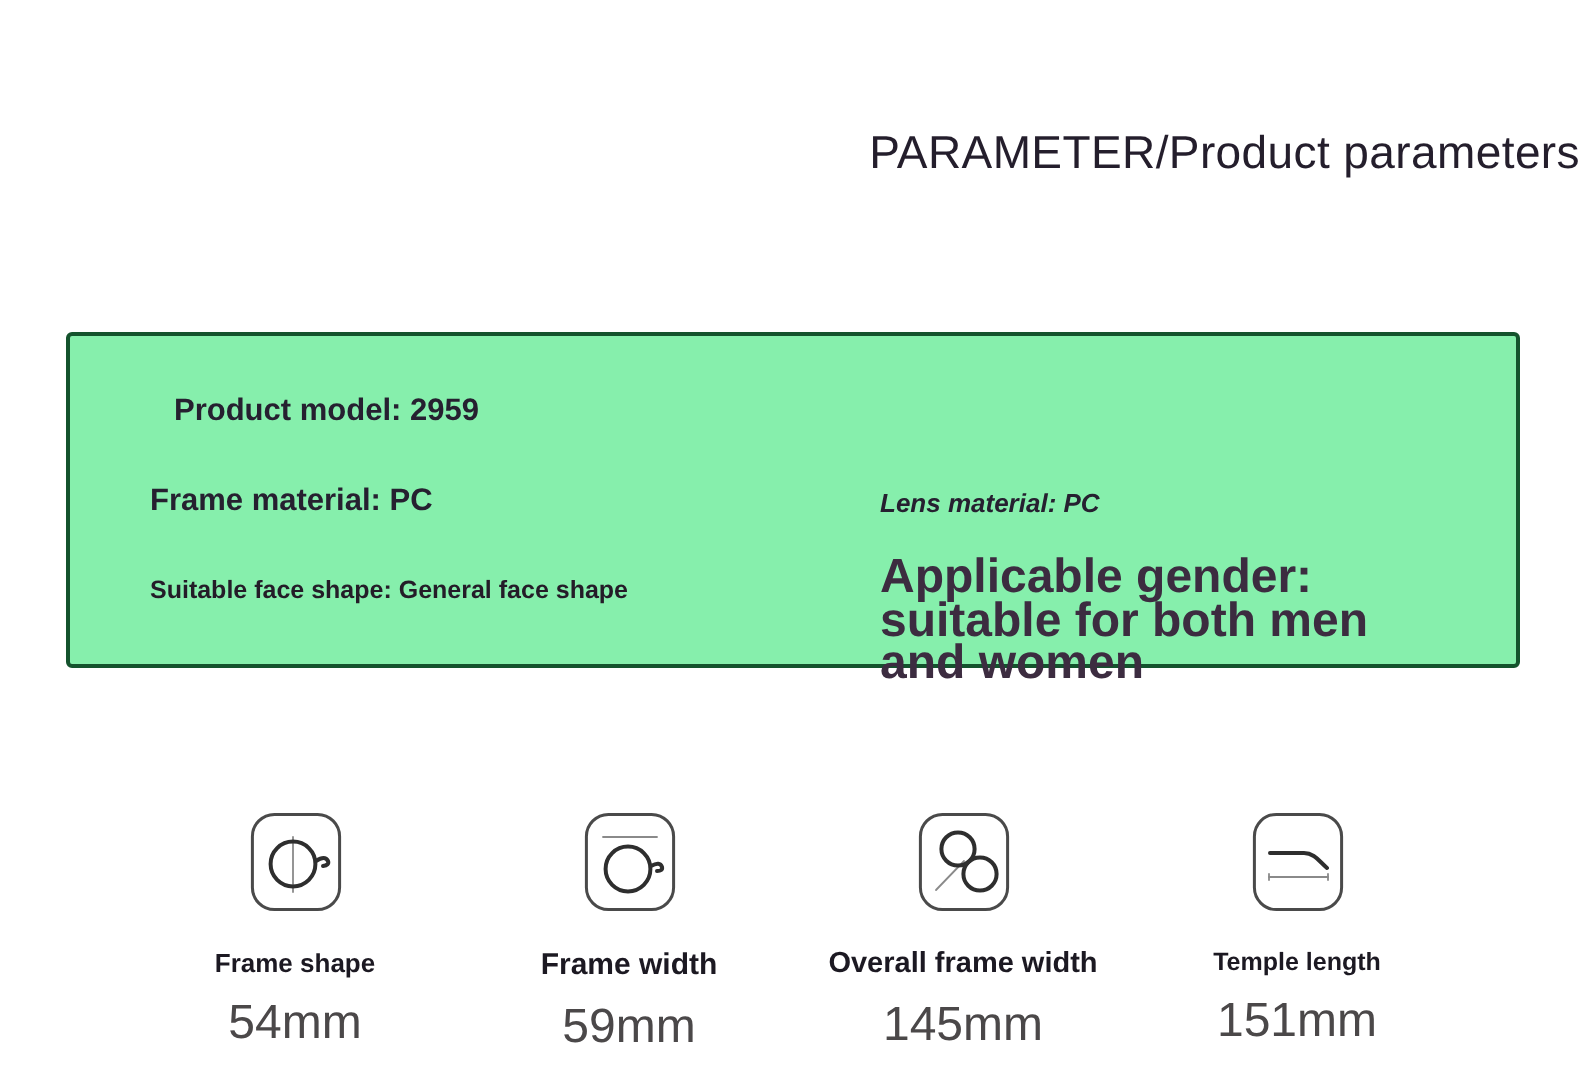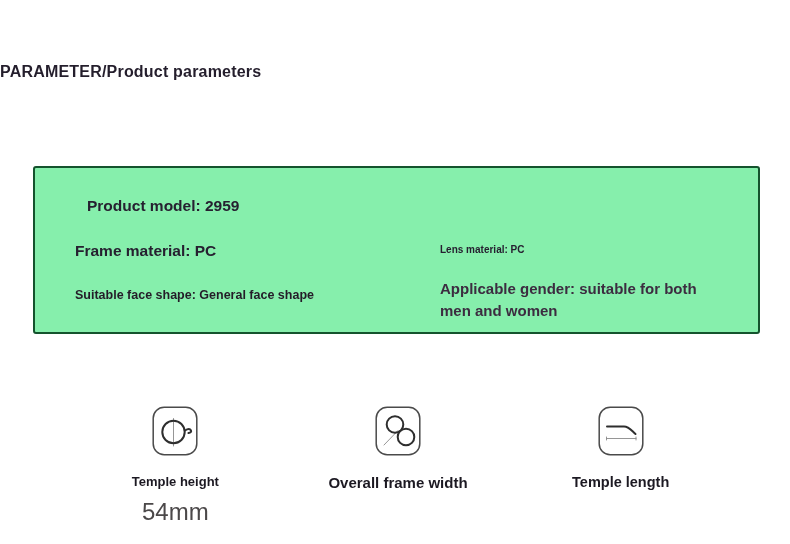--- a/index.html
+++ b/index.html
@@ -13,23 +13,23 @@
     width: 790px;
     height: 544px;
     background: #ffffff;
     overflow: hidden;
   }
   .page-title {
     position: absolute;
     top: 63px;
     left: 0;
     width: 100%;
-    text-align: left;
-    font-size: 16px;
-    font-weight: bold;
+    text-align: right;
+    font-size: 23px;
+    font-weight: normal;
     letter-spacing: 0.2px;
     color: #241e2c;
   }
   .spec-box {
     position: absolute;
     left: 33px;
     top: 166px;
     width: 723px;
     height: 164px;
     border: 2px solid #14532d;
@@ -39,24 +39,24 @@
   .spec-line {
     position: absolute;
     font-weight: bold;
     color: #262030;
     white-space: nowrap;
   }
   .spec-product-model   { left: 52px;  top: 29px;  font-size: 15.5px; }
   .spec-frame-material  { left: 40px;  top: 74px;  font-size: 15.5px; }
   .spec-face-shape      { left: 40px;  top: 120px; font-size: 12.5px; color: #241c28; }
   .spec-product-weight  { left: 405px; top: 32px;  font-size: 15.5px; }
-  .spec-lens-material   { left: 405px; top: 76px;  font-size: 10px; }
+  .spec-lens-material   { left: 405px; top: 76px;  font-size: 13px; font-style: italic; }
   .spec-gender {
     left: 405px; top: 110px;
-    font-size: 15px;
+    font-size: 24px;
     line-height: 21.5px;
     width: 280px;
     white-space: normal;
     color: #3c2c40;
   }
   .measure-row {
     position: absolute;
     left: 64px;
     top: 406px;
     width: 668px;
@@ -112,41 +112,53 @@
 
   <div class="measure-row">
 
     <div class="measure-col">
       <svg class="measure-icon" viewBox="0 0 46 50">
         <rect class="frame" x="1.2" y="1.2" width="43.6" height="47.6" rx="11"></rect>
         <line class="thin" x1="21.5" y1="12.5" x2="21.5" y2="40"></line>
         <circle class="thick" cx="21.5" cy="26" r="11.2"></circle>
         <path class="thick" d="M 33 24.5 q 4.5 -3 6 0 q 0.8 2 -2.5 2.5"></path>
       </svg>
-      <div class="measure-label">Temple height</div>
+      <div class="measure-label">Frame shape</div>
       <div class="measure-value">54mm</div>
     </div>
 
+    <div class="measure-col">
+      <svg class="measure-icon" viewBox="0 0 46 50">
+        <rect class="frame" x="1.2" y="1.2" width="43.6" height="47.6" rx="11"></rect>
+        <line class="thin" x1="9.5" y1="12.5" x2="36.5" y2="12.5"></line>
+        <circle class="thick" cx="22" cy="28.5" r="11.2"></circle>
+        <path class="thick" d="M 33.5 27 q 4.5 -2.5 5.5 0.5 q 0.5 2 -2.5 2"></path>
+      </svg>
+      <div class="measure-label">Frame width</div>
+      <div class="measure-value">59mm</div>
+    </div>
 
 
     <div class="measure-col">
       <svg class="measure-icon" viewBox="0 0 46 50">
         <rect class="frame" x="1.2" y="1.2" width="43.6" height="47.6" rx="11"></rect>
         <line class="thin" x1="9" y1="39" x2="23" y2="24.5"></line>
         <circle class="thick" cx="20" cy="18.5" r="8.3"></circle>
         <circle class="thick" cx="31" cy="31" r="8.3"></circle>
       </svg>
       <div class="measure-label">Overall frame width</div>
+      <div class="measure-value">145mm</div>
     </div>
 
     <div class="measure-col">
       <svg class="measure-icon" viewBox="0 0 46 50">
         <rect class="frame" x="1.2" y="1.2" width="43.6" height="47.6" rx="11"></rect>
         <path class="thick" d="M 9 20.5 L 26 20.5 C 31 20.5 33.5 24.5 37.5 28"></path>
         <line class="thin" x1="8.5" y1="32.5" x2="38" y2="32.5"></line>
         <line class="thin" x1="8.5" y1="31" x2="8.5" y2="34"></line>
         <line class="thin" x1="38" y1="31" x2="38" y2="34"></line>
       </svg>
       <div class="measure-label">Temple length</div>
+      <div class="measure-value">151mm</div>
     </div>
 
   </div>
 </div>
 
 </body></html>

